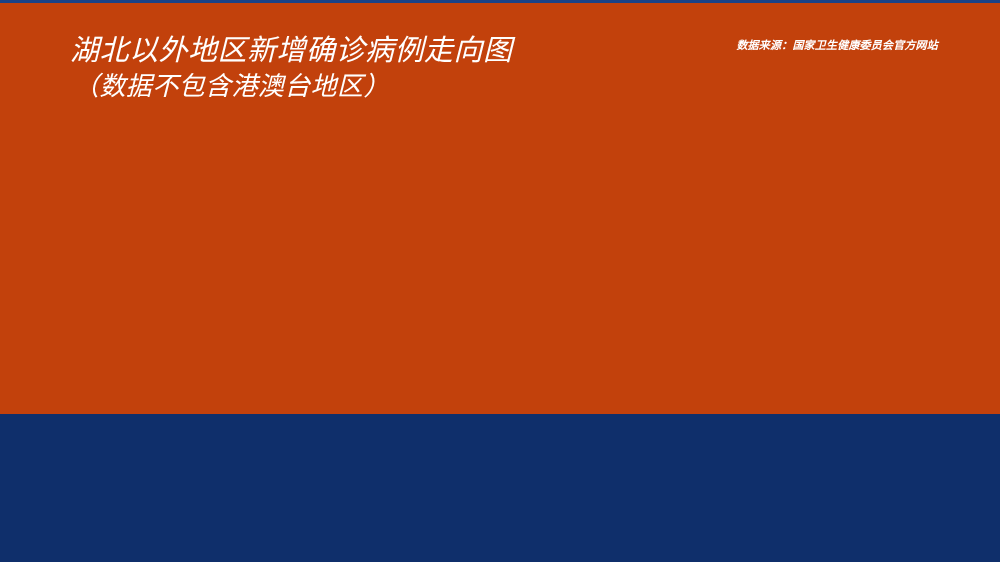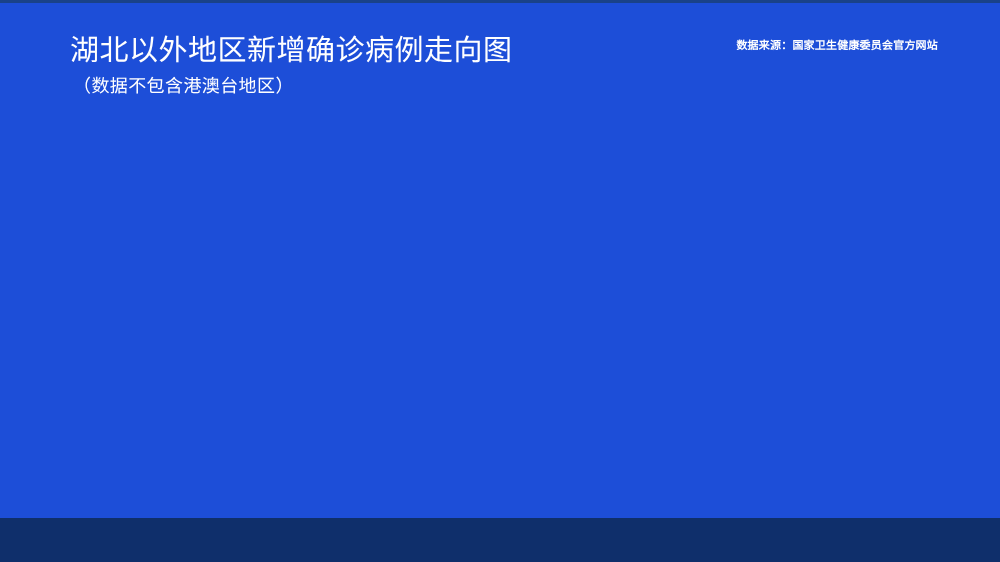--- a/index.html
+++ b/index.html
@@ -10,24 +10,25 @@
 
   body {
     background: #0f2f6b;
     font-family: "Liberation Sans", "DejaVu Sans", sans-serif;
   }
 
   
   .slide {
     position: relative;
     width: 1000px;
-    height: 518px;
+    height: 414px;
     overflow: hidden;
-    background: #1d4ed8;
+    background: #c2410c;
     box-sizing: border-box;
+    font-style: italic;
   }
 
   
   .top-edge-band {
     position: absolute;
     top: 0;
     left: 0;
     width: 1000px;
     height: 3px;
     background: #1a4288;
@@ -46,21 +47,21 @@
     font-size: 29px;
     line-height: 38px;
     font-weight: 400;
     letter-spacing: 0.5px;
     color: #ffffff;
     white-space: nowrap;
   }
 
   .slide-subtitle {
     margin: 5px 0 0 3px;
-    font-size: 18px;
+    font-size: 26px;
     line-height: 24px;
     font-weight: 400;
     letter-spacing: 0.4px;
     color: #ffffff;
     white-space: nowrap;
   }
 
   
   .source-note {
     position: absolute;

